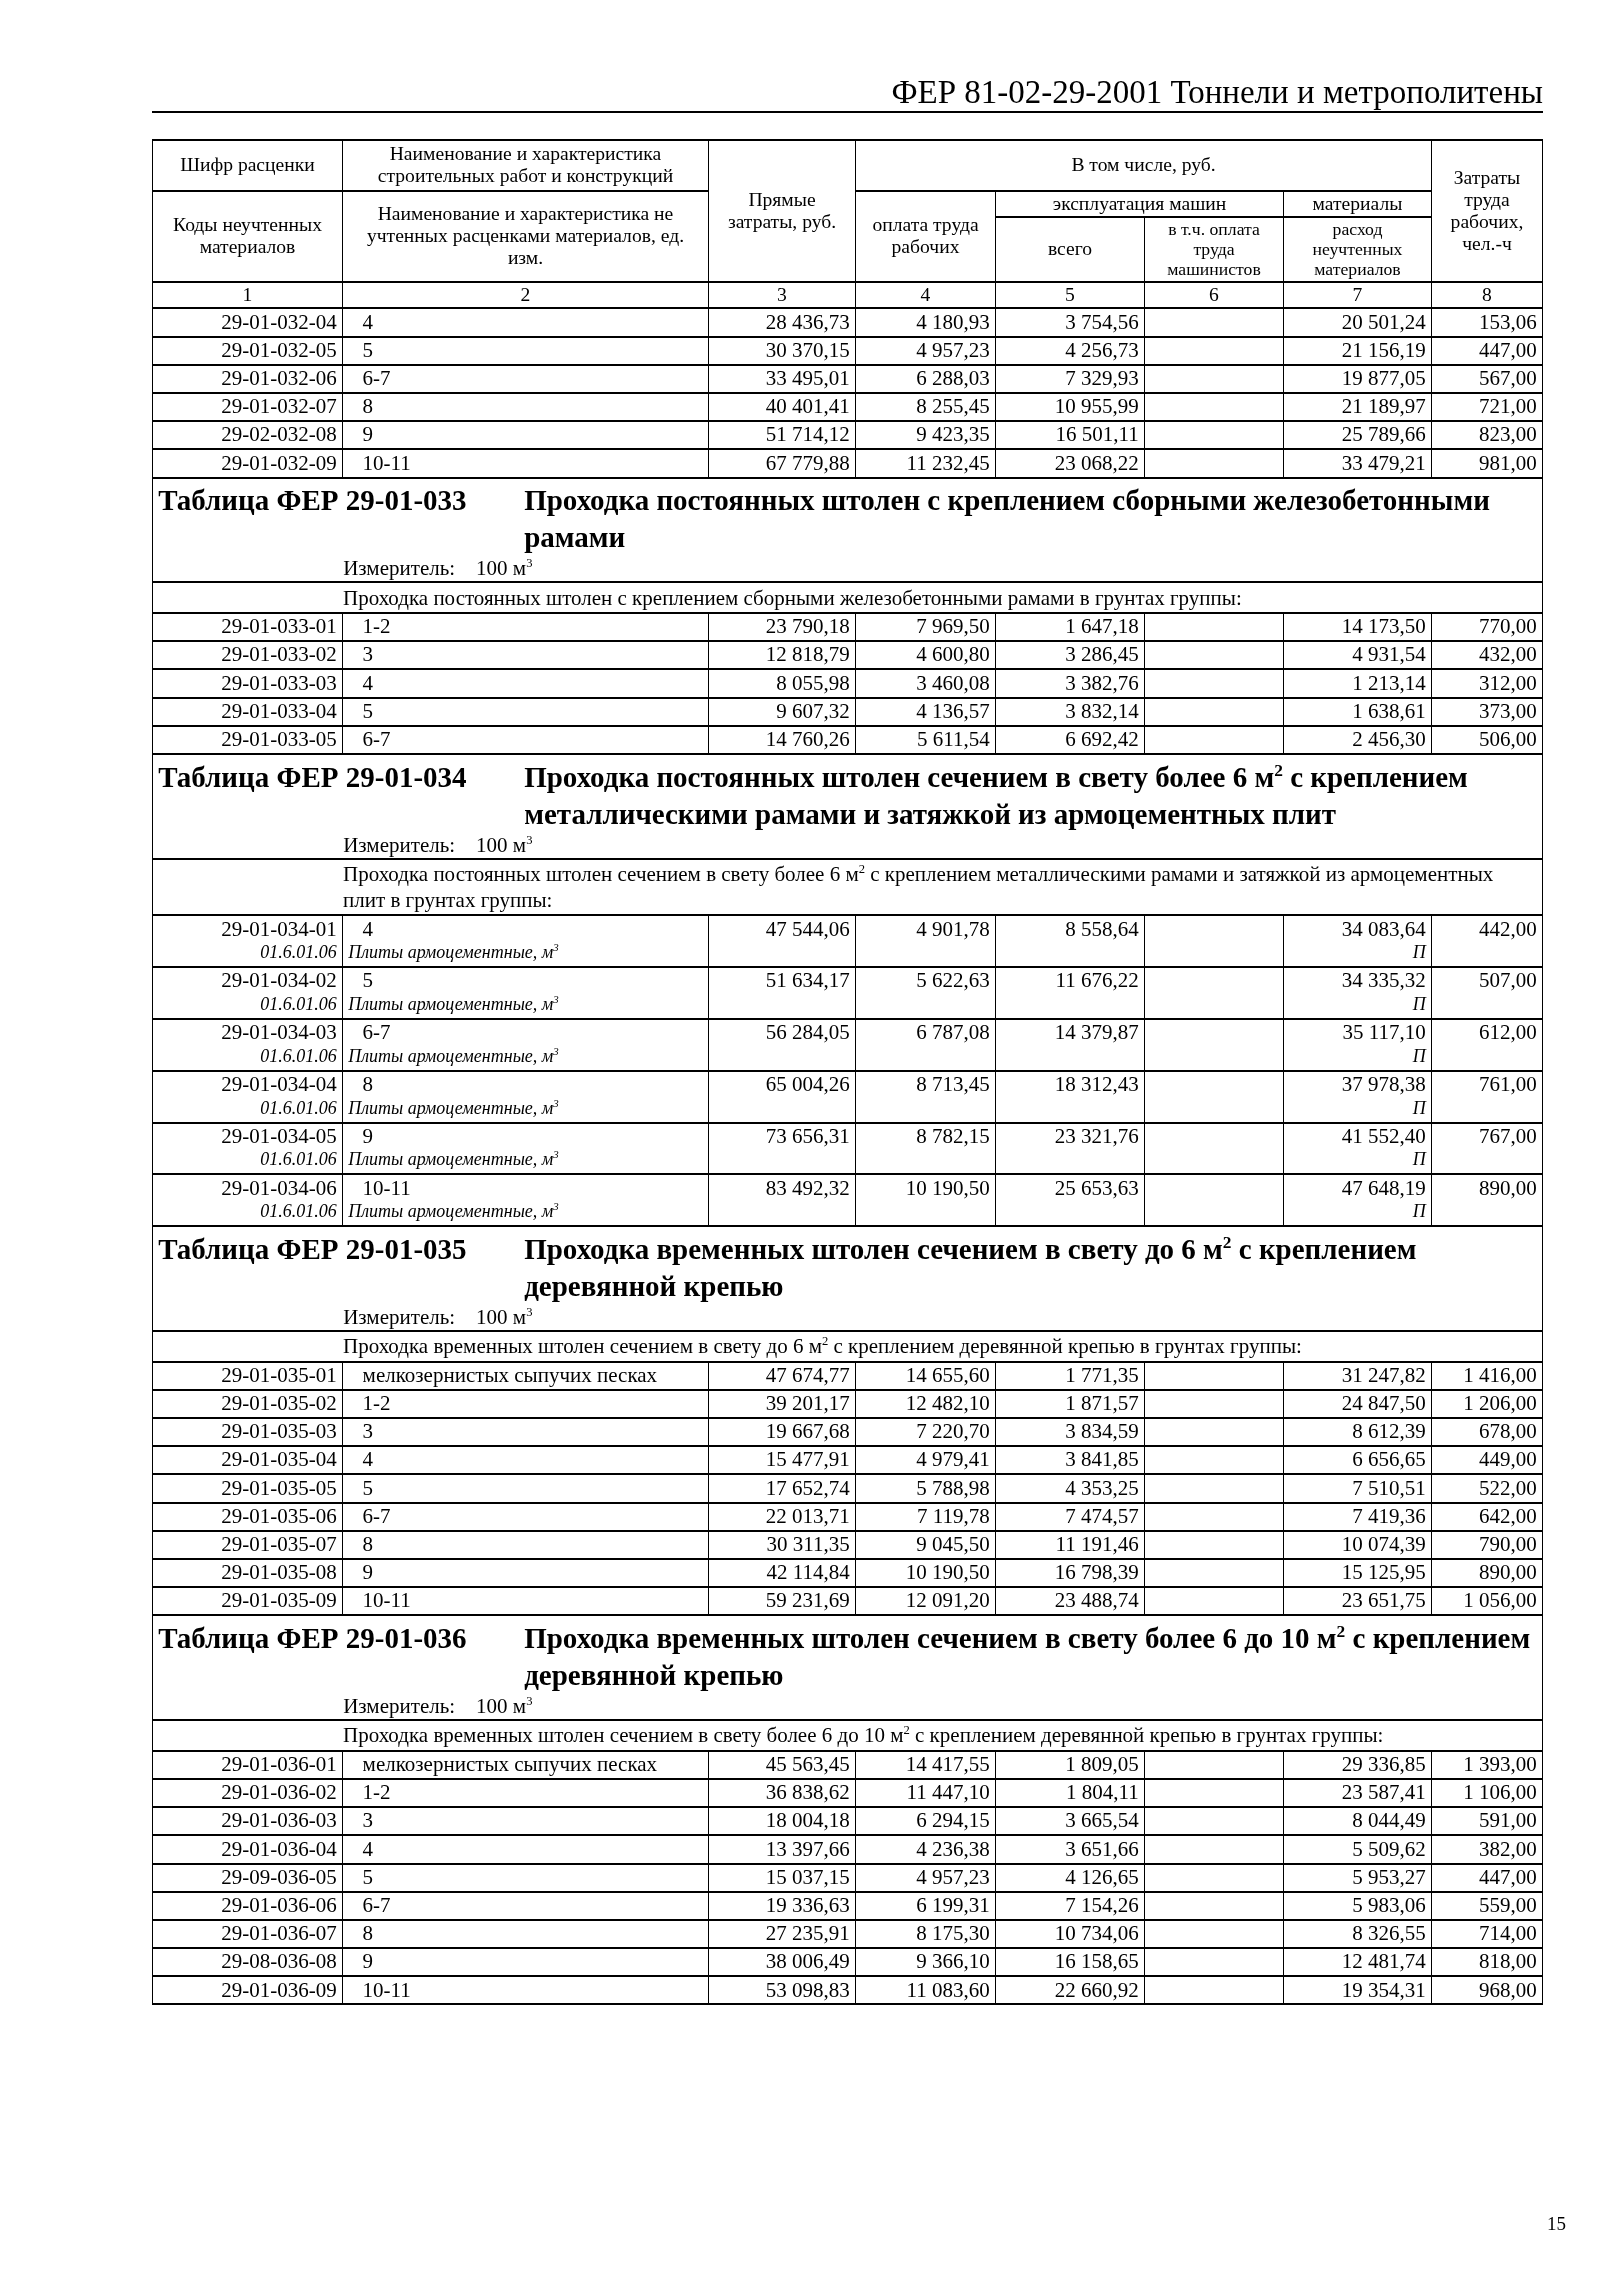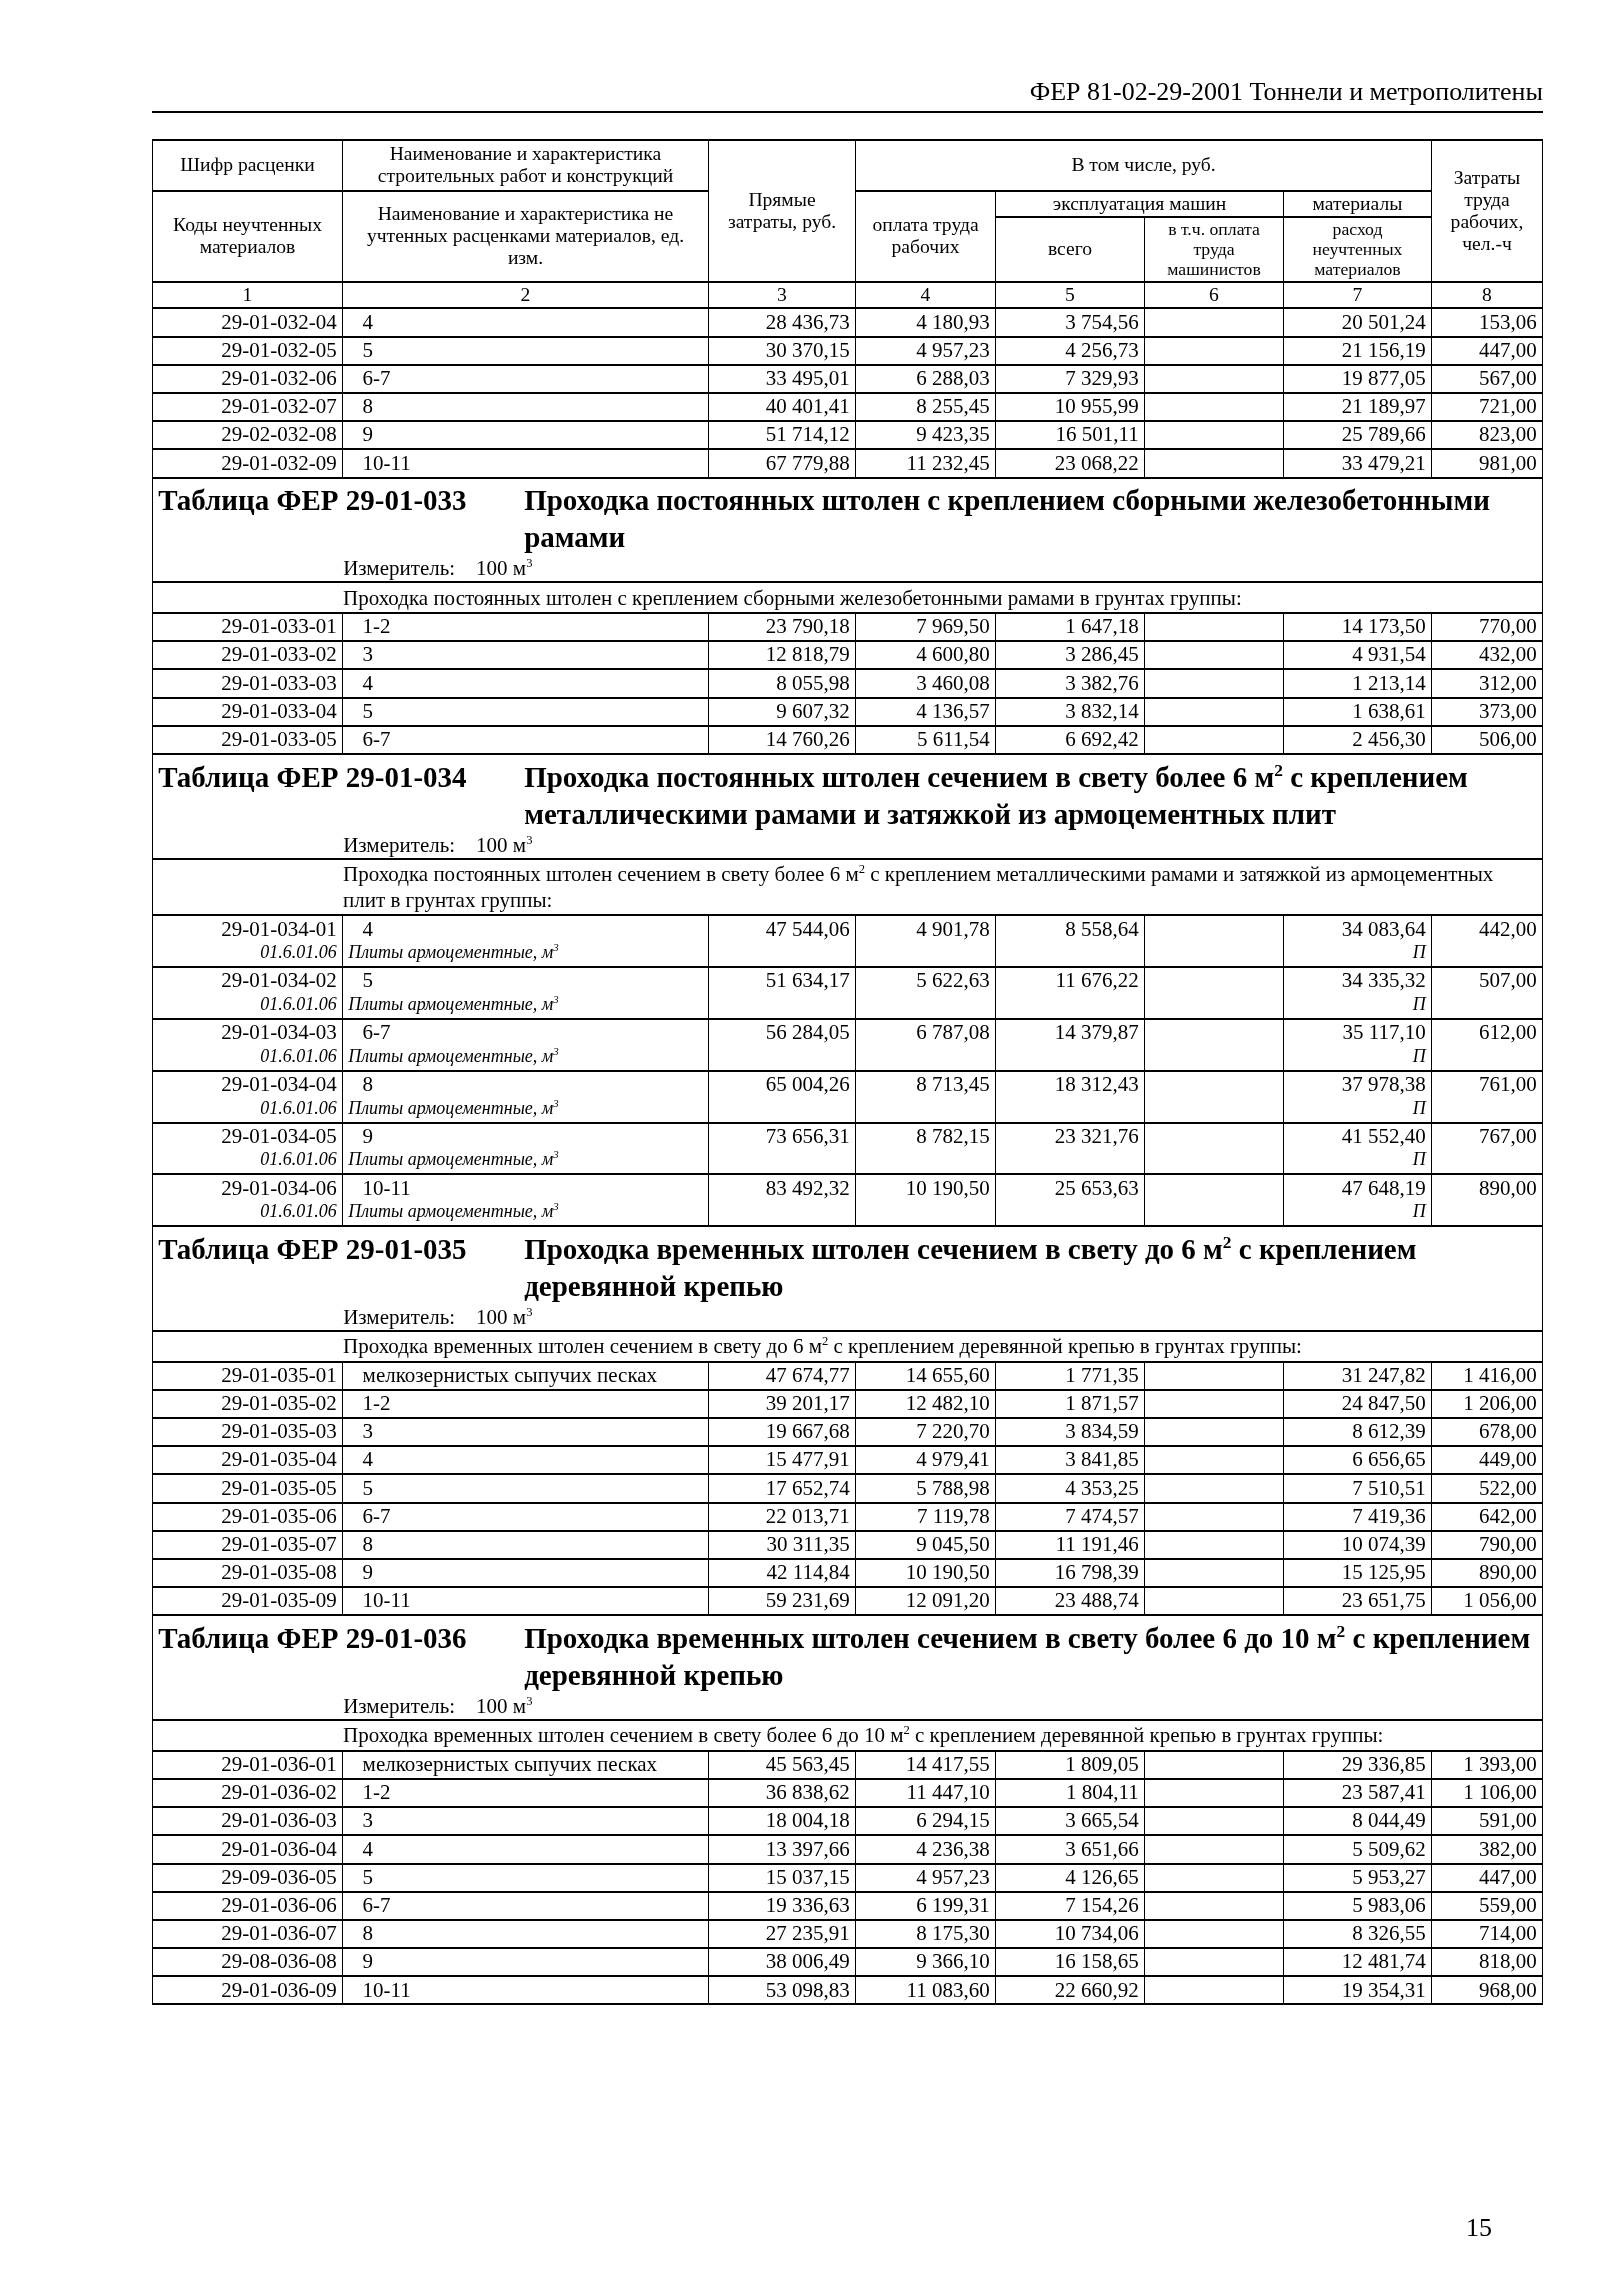--- a/index.html
+++ b/index.html
@@ -1,18 +1,18 @@
 <!DOCTYPE html>
 <html style="font-size:10.5px"><head>
 <meta charset="utf-8">
 <style>
   html, body { margin:0; padding:0; background:#fff; }
   body { width:1623px; height:2295px; position:relative; font-family:"Liberation Serif", serif; color:#000; }
-  .page-header { position:absolute; left:152px; top:77px; width:1391px; text-align:right; font-size:26px; line-height:30px; padding-bottom:3.9px; border-bottom:2px solid #000; }
-  .page-number { position:absolute; left:1466px; top:2213px; width:77px; text-align:left; font-size:26px; }
+  .page-header { position:absolute; left:152px; top:77px; width:1391px; text-align:right; font-size:33px; line-height:30px; padding-bottom:3.9px; border-bottom:2px solid #000; }
+  .page-number { position:absolute; left:1518px; top:2213px; width:77px; text-align:center; font-size:19px; }
   table.fer { position:absolute; left:152px; top:139px; width:1391px; border-collapse:collapse; table-layout:fixed; font-size:21px; line-height:23.6px; }
   table.fer td { border-left:1px solid #000; border-right:1px solid #000; padding:1.3px 5.2px; vertical-align:top; white-space:nowrap; overflow:hidden; }
   table.fer tr.row td { border-top:2.6px solid #000; height:23.6px; }
   table.fer thead td { border:1px solid #000; text-align:center; vertical-align:middle; white-space:normal; font-size:19.6px; line-height:22px; }
   table.fer thead tr.hb td.top-thick { border-top:2.6px solid #000; }
   .num { text-align:right; }
   .code { text-align:right; }
   .desc { padding-left:19.6px !important; }
   .sub { font-style:italic; font-size:18px; }
   tr.title td { border-top:2.6px solid #000; border-bottom:none; padding:3.9px 5.2px 0 5.2px; white-space:normal; }

